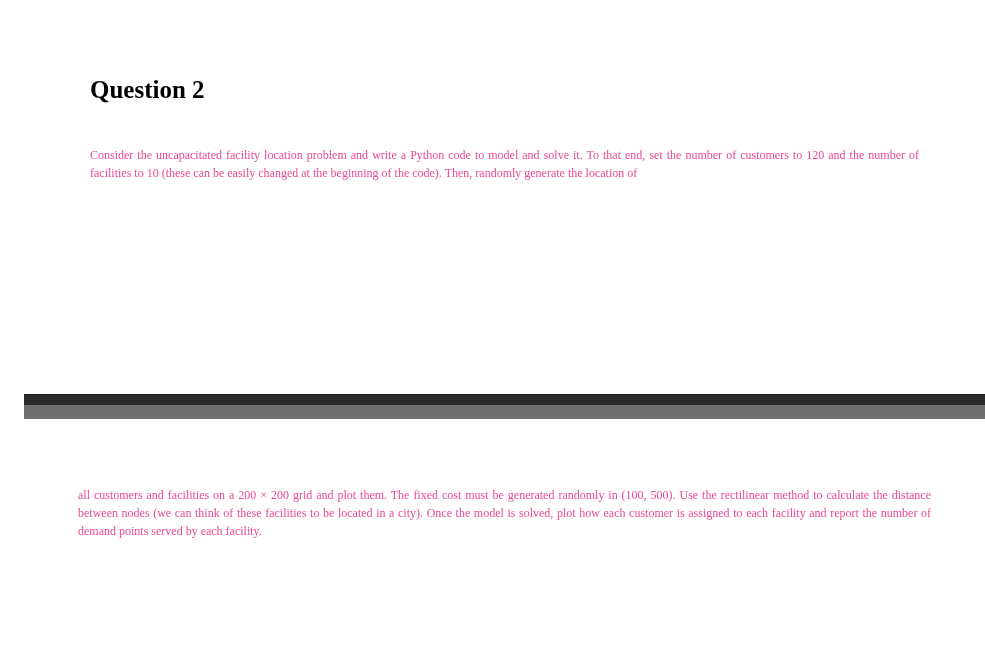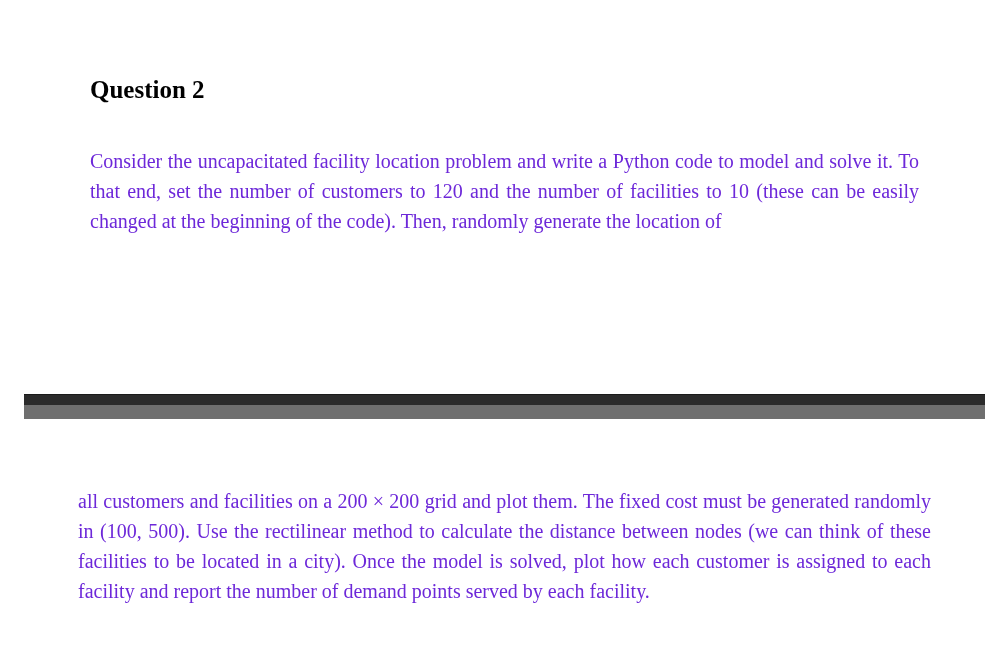--- a/index.html
+++ b/index.html
@@ -23,24 +23,24 @@
     .top-section {
       padding: 28px 42px 0 42px;
     }
     .heading {
       font-size: 25px;
       font-weight: bold;
       margin-bottom: 18px;
       color: #000;
     }
     .body-text {
-      font-size: 20px;
+      font-size: 12px;
       line-height: 1.5;
       text-align: justify;
-      color: #6d28d9;
+      color: #ec4899;
       text-justify: inter-word;
     }
     .divider-bar {
       position: absolute;
       left: 0;
       right: 0;
       top: 370px;
       height: 18px;
       background: linear-gradient(to bottom, #2b2b2b 0%, #2b2b2b 40%, #6f6f6f 40%, #6f6f6f 100%);
       border-top: 1px solid #1a1a1a;

